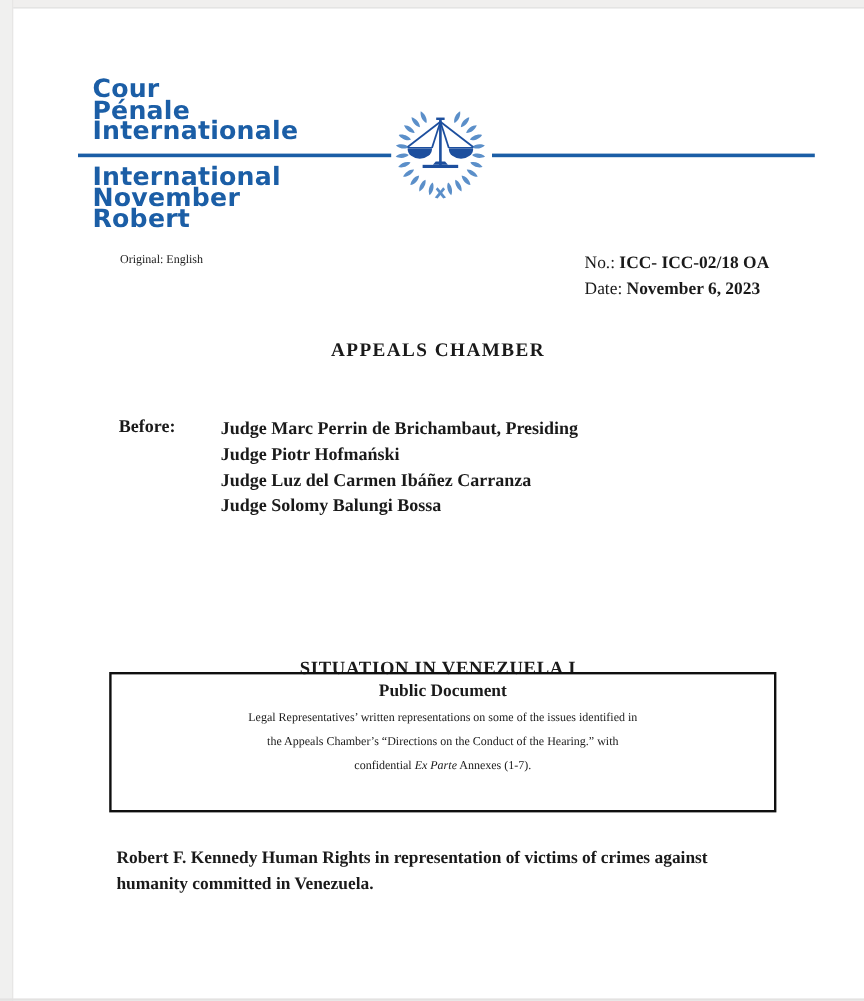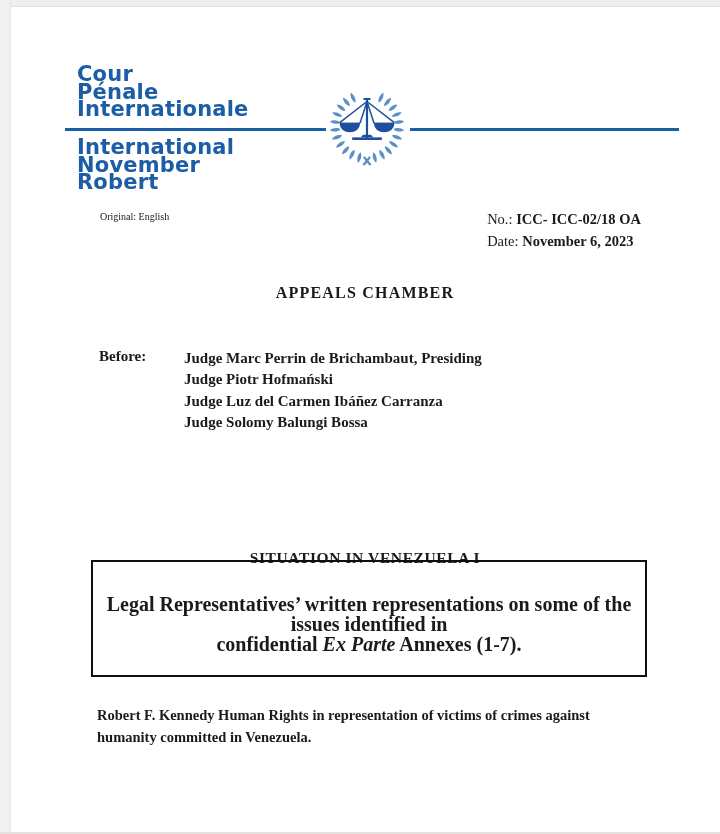--- a/index.html
+++ b/index.html
@@ -30,21 +30,21 @@
   .center-line{position:absolute;left:10px;width:710px;text-align:center;}
   .chamber{top:284px;font-weight:bold;font-size:16px;letter-spacing:1.2px;}
   .situation{top:517px;font-weight:bold;font-size:15.5px;letter-spacing:0.6px;margin-top:32px;}
 
   .before{position:absolute;left:99px;top:348px;font-weight:bold;font-size:15px;}
   .judges{position:absolute;left:184px;top:348px;font-weight:bold;font-size:15px;line-height:21.3px;}
 
   .notice{position:absolute;left:91px;top:560px;width:552px;height:113px;
           border:2.5px solid #0f0f0f;text-align:center;}
   .notice .classification{margin-top:6px;font-weight:bold;font-size:14.5px;}
-  .notice .title{margin-top:32px;font-weight:bold;font-size:20px;line-height:20px;}
+  .notice .title{margin-top:4px;font-weight:normal;font-size:10px;line-height:20px;}
   .notice .title i{font-style:italic;}
 
   .source{position:absolute;left:97px;top:705px;width:552px;font-weight:bold;
           font-size:14.5px;line-height:21.5px;}
 </style>
 </head>
 <body>
 
 <div class="frame-top"></div>
 <div class="frame-left"></div>
@@ -125,22 +125,24 @@
 <div class="judges">
   <div>Judge Marc Perrin de Brichambaut, Presiding</div>
   <div>Judge Piotr Hofmański</div>
   <div>Judge Luz del Carmen Ibáñez Carranza</div>
   <div>Judge Solomy Balungi Bossa</div>
 </div>
 
 <div class="center-line situation">SITUATION IN VENEZUELA I</div>
 
 <div class="notice">
+  <div class="classification">Public Document</div>
   <div class="title">
     <div>Legal Representatives’ written representations on some of the issues identified in</div>
+    <div>the Appeals Chamber’s “Directions on the Conduct of the Hearing.” with</div>
     <div><span>confidential </span><i>Ex Parte</i><span> Annexes (1-7).</span></div>
   </div>
 </div>
 
 <div class="source">
   <div>Robert F. Kennedy Human Rights in representation of victims of crimes against</div>
   <div>humanity committed in Venezuela.</div>
 </div>
 
 </body></html>

